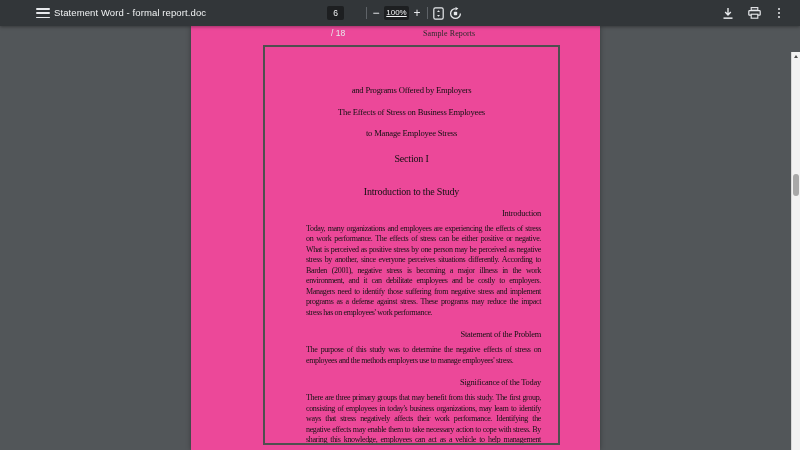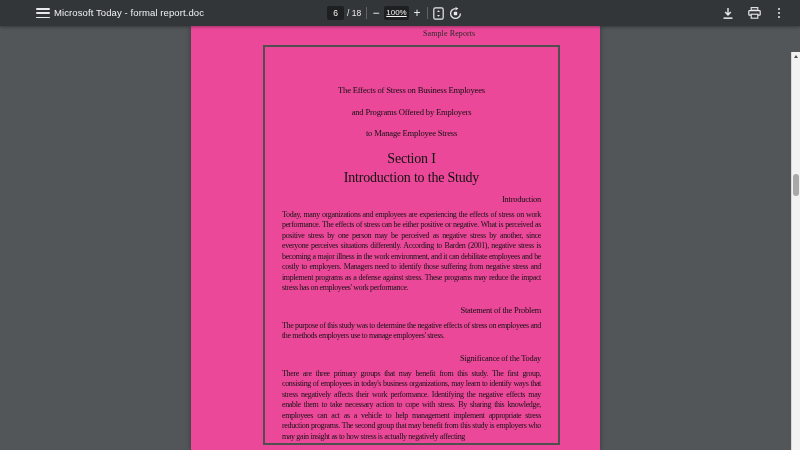--- a/index.html
+++ b/index.html
@@ -29,21 +29,21 @@
     position:absolute; top:6px; height:14px; background:#1d1f21; border-radius:2px;
     color:#f1f3f4; font-size:8.5px; text-align:center; line-height:14px;
     border:none; padding:0;
   }
   .page-chip { left:327px; width:17px; }
   .zoom-chip { left:384px; width:25px; font-size:8px;text-decoration:underline; }
   .tb-label {
     position:absolute; top:0; height:26px; line-height:26px;
     color:#e8eaed; font-size:8.5px; white-space:nowrap;
   }
-  .page-count { left:347px; }
+  .page-count { left:331px;margin-top:20px; }
   .tb-divider { position:absolute; top:7px; width:1px; height:12px; background:#5f6368; }
   .div1 { left:366px; } .div2 { left:427px; }
   .tb-btn {
     position:absolute; top:0; height:26px; display:flex; align-items:center;
     justify-content:center; color:#e8eaed; cursor:pointer; background:none; border:none;
   }
   .zoom-out { left:370px; width:12px; font-size:12px; }
   .zoom-in  { left:411px; width:12px; font-size:12px; }
   .fit-btn  { left:431px; width:15px; }
   .rot-btn  { left:448px; width:15px; }
@@ -60,28 +60,28 @@
     font-family:"Liberation Serif","DejaVu Serif",serif; color:#111;
   }
   .running-header {
     position:absolute; left:232px; top:3px; font-size:8px; color:#2b2b2b; letter-spacing:0.1px;
   }
   .border-box {
     position:absolute; left:72px; top:19px; width:297px; height:400px;
     border:2px solid #4f4f4f; overflow:hidden; padding:0 17px;
   }
   .doc-title { margin-top:33px; text-align:center; font-size:8.6px; line-height:21.5px; letter-spacing:-0.2px; }
-  .center-head { text-align:center; font-size:14px; line-height:11px; letter-spacing:-0.2px; }
+  .center-head { text-align:center; font-size:10px; line-height:11px; letter-spacing:-0.2px; }
   .sec-1 { margin-top:8px; }
-  .sec-2 { margin-top:8px; }
+  .sec-2 { margin-top:22px; }
   .sec-heading { text-align:right; font-size:8.4px; line-height:11px; letter-spacing:-0.2px; margin:11px 0 5px; }
   .doc-section:first-of-type .sec-heading { margin-top:16px; }
   .sec-body {
     font-size:8px; line-height:10.5px; letter-spacing:-0.35px;
-    text-align:justify; color:#141414;
+    text-align:justify; color:#141414;margin-left:24px;
   }
 
   
   .scrollbar {
     position:absolute; right:0; top:26px; width:9px; height:424px;
     background:#f2f2f2; border-left:1px solid #d8d8d8;
   }
   .sb-arrow { position:absolute; left:50%; transform:translateX(-50%); width:0; height:0;
     border-left:2.5px solid transparent; border-right:2.5px solid transparent; }
   .sb-up { top:3px; border-bottom:3.5px solid #4d4d4d; }
@@ -91,21 +91,21 @@
   }
 </style>
 </head>
 <body>
 
 <div class="toolbar">
   <div class="menu-btn">
     <span class="icon" style="display:contents"><i></i><i></i><i></i></span>
   </div>
 
-  <div class="tb-title">Microsoft Today - formal report.doc</div>
+  <div class="tb-title">Statement Word - formal report.doc</div>
 
   <div class="chip page-chip">6</div>
   <div class="tb-label page-count">/ 18</div>
 
   <div class="tb-divider div1"></div>
 
   <button class="tb-btn zoom-out">−</button>
   <div class="chip zoom-chip">100%</div>
   <button class="tb-btn zoom-in">+</button>
 
@@ -143,22 +143,22 @@
     <span class="icon" style="display:contents"><b></b><b></b><b></b></span>
   </button>
 </div>
 
 <div class="viewer">
   <div class="page">
     <div class="running-header">Sample Reports</div>
 
     <div class="border-box">
       <div class="doc-title">
+        <div>and Programs Offered by Employers</div>
         <div>The Effects of Stress on Business Employees</div>
-        <div>and Programs Offered by Employers</div>
         <div>to Manage Employee Stress</div>
       </div>
 
       <div class="center-head sec-1">Section I</div>
       <div class="center-head sec-2">Introduction to the Study</div>
 
       <div class="doc-section">
         <div class="sec-heading">Introduction</div>
         <p class="sec-body">Today, many organizations and employees are experiencing the effects of stress on work performance. The effects of stress can be either positive or negative. What is perceived as positive stress by one person may be perceived as negative stress by another, since everyone perceives situations differently. According to Barden (2001), negative stress is becoming a major illness in the work environment, and it can debilitate employees and be costly to employers. Managers need to identify those suffering from negative stress and implement programs as a defense against stress. These programs may reduce the impact stress has on employees' work performance.</p>
       </div>

